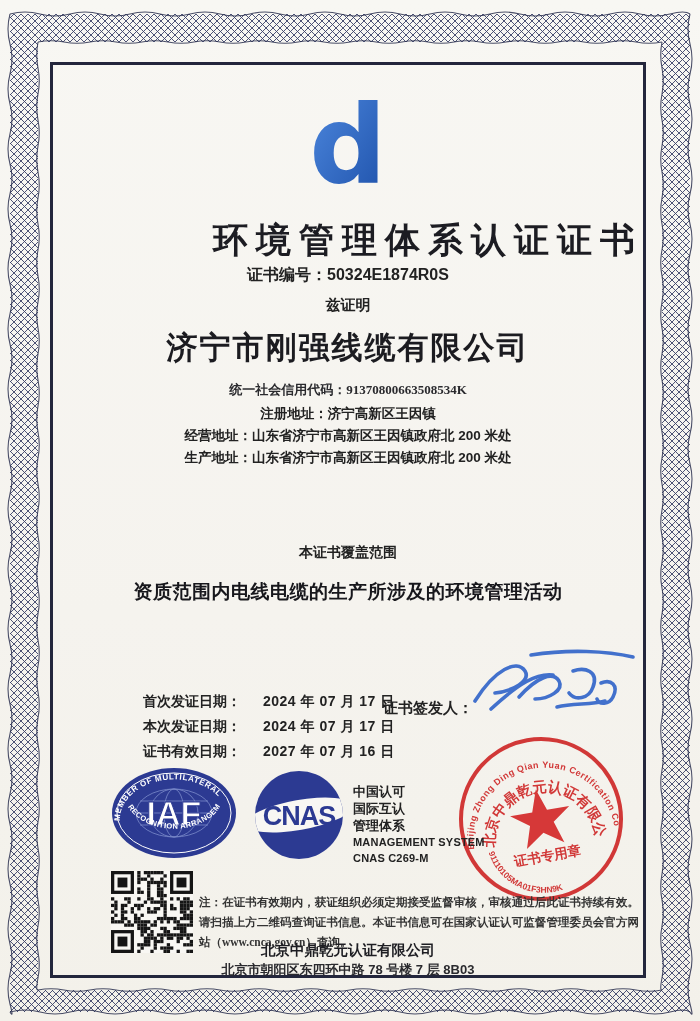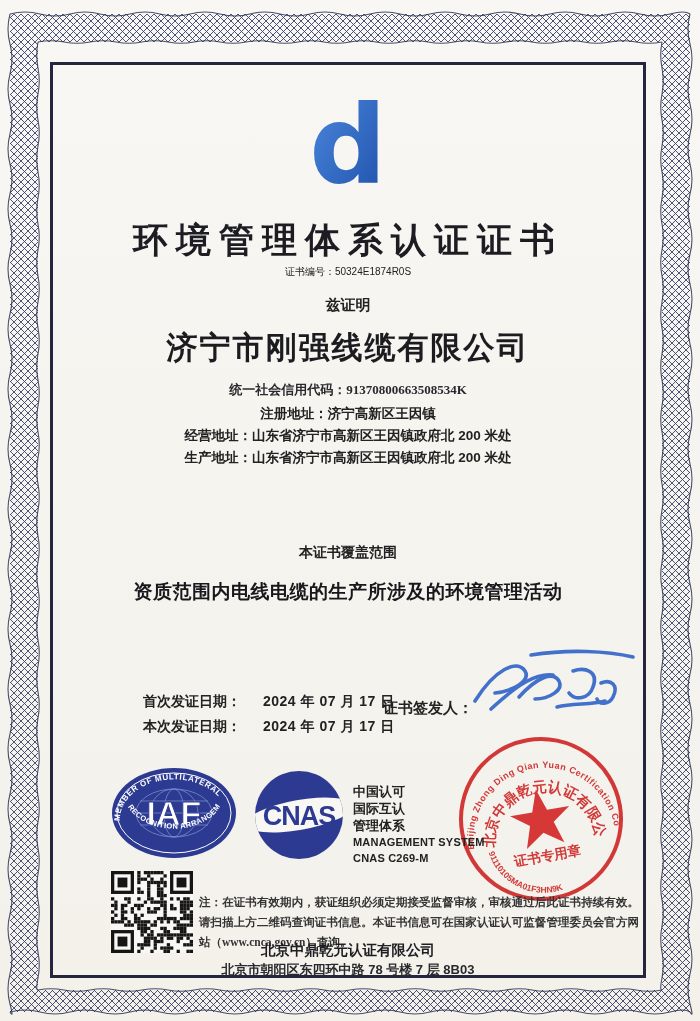--- a/index.html
+++ b/index.html
@@ -3,22 +3,22 @@
 <meta charset="utf-8">
 <style>
   html,body{margin:0;padding:0;}
   body{width:700px;height:1021px;background:#eceae4;font-family:"Liberation Sans",sans-serif;}
   .page{position:relative;width:700px;height:1021px;background:linear-gradient(180deg,#f8f7f3 0%,#f5f3ee 60%,#f3f1ea 100%);overflow:hidden;}
   .border-svg{position:absolute;left:0;top:0;pointer-events:none;}
   .frame{position:absolute;left:50px;top:62px;width:596px;height:916px;border:3px solid #23263c;box-sizing:border-box;}
   .abs{position:absolute;}
   .ctr{left:0;right:0;text-align:center;}
   .logo{top:30px;}
-  .title{top:152px;font-size:35px;font-weight:bold;letter-spacing:8px;color:#1c1c22;}
-  .certno{top:200px;font-size:10px;font-weight:normal;color:#222;}
+  .title{top:152px;font-size:35px;font-weight:bold;letter-spacing:8px;color:#1c1c22;text-align:right;}
+  .certno{top:200px;font-size:16px;font-weight:bold;color:#222;}
   .attest{top:231px;font-size:15px;font-weight:bold;color:#222;}
   .company{top:262px;font-size:31px;font-weight:bold;letter-spacing:2px;color:#1b1b20;}
   .credit{top:316px;font-size:13px;font-family:"Liberation Serif",serif;font-weight:bold;color:#2a2a2e;}
   .addr1{top:340px;} .addr2{top:362px;} .addr3{top:384px;}
   .addr{font-size:13.5px;font-weight:bold;color:#222;}
   .compliance{top:408px;font-size:14.5px;font-weight:bold;color:#222;}
   .standard{top:432px;font-size:27px;font-weight:bold;letter-spacing:.5px;color:#17171c;}
   .scopehead{top:479px;font-size:14px;font-weight:bold;color:#222;}
   .scope{top:514px;font-size:19px;font-weight:bold;letter-spacing:.5px;color:#17171c;}
   .dates{left:90px;top:628px;font-size:14px;font-weight:bold;color:#222;}
@@ -104,20 +104,24 @@
     <div class="abs ctr scope">资质范围内电线电缆的生产所涉及的环境管理活动</div>
 
     <div class="abs dates">
       <div class="row">
         <span class="lbl">首次发证日期：</span>
         <span class="val">2024 年 07 月 17 日</span>
       </div>
       <div class="row">
         <span class="lbl">本次发证日期：</span>
         <span class="val">2024 年 07 月 17 日</span>
+      </div>
+      <div class="row">
+        <span class="lbl">证书有效日期：</span>
+        <span class="val">2027 年 07 月 16 日</span>
       </div>
     </div>
 
     <div class="abs signer">证书签发人：</div>
 
     <div class="abs signature">
       <svg width="180" height="86" viewBox="0 0 180 86">
         <g stroke="#2f63c9" stroke-width="3.6" fill="none" stroke-linecap="round" opacity="0.9">
           <path d="M14,58 C34,26 56,16 64,28 C70,38 52,48 34,50"></path>
           <path d="M30,66 C58,40 76,30 92,32"></path>

